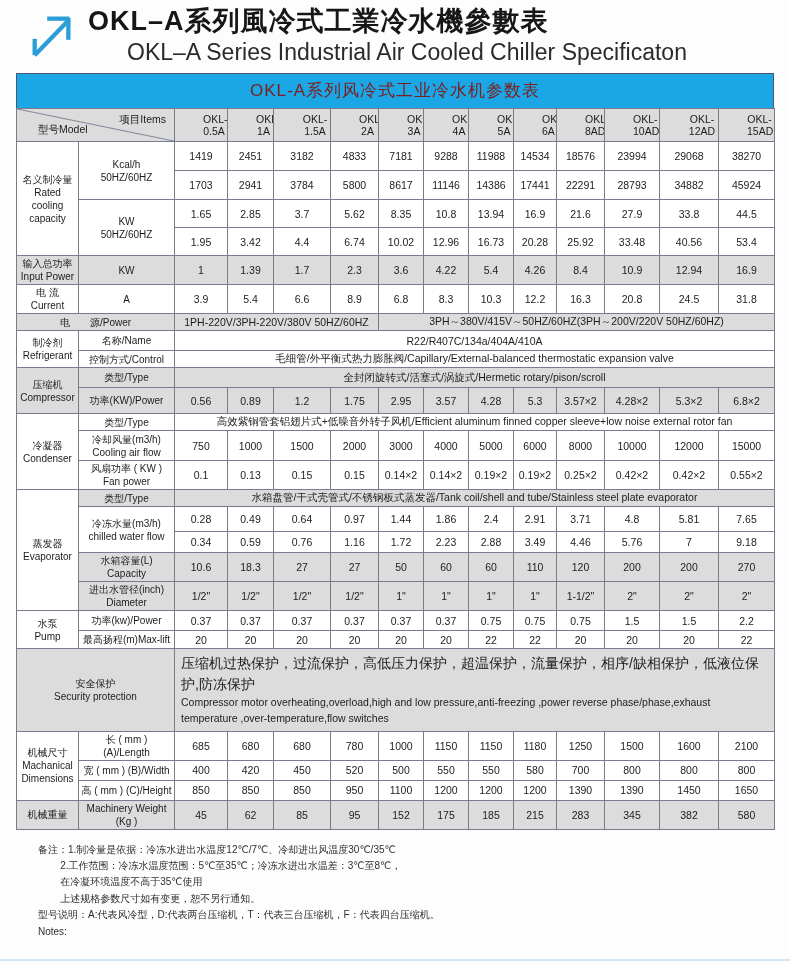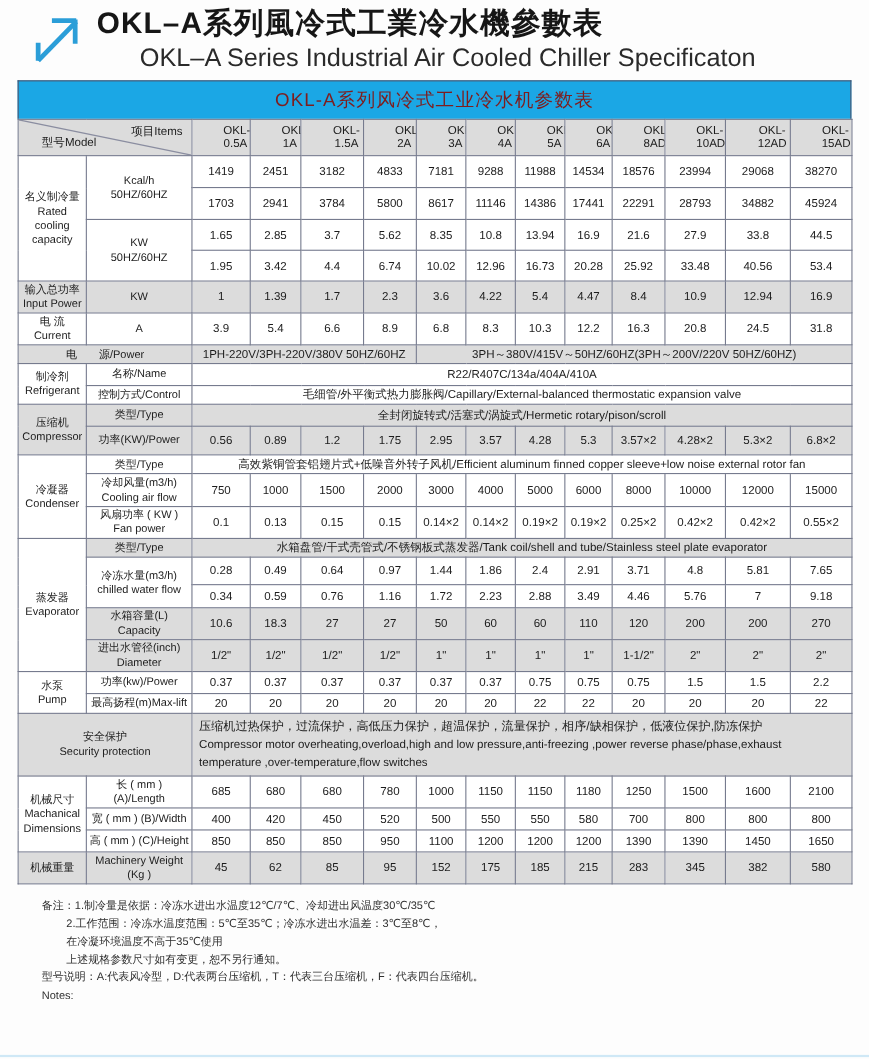--- a/index.html
+++ b/index.html
@@ -26,21 +26,21 @@
   table { border:1.5px solid #4d5670; }
   tr.g td, tr.g th { background:#dcdcdc; }
   tr.w td { background:#ffffff; }
   td.wbg { background:#ffffff !important; }
   thead th { background:#d4d4d4;padding-left:28px; }
   .cat, .item { white-space:pre-line; line-height:1.3; font-size:10px; }
   .h16{height:17px}.h18{height:18px}.h20{height:20px}.h21{height:21px}.h22{height:16px}
   .h25{height:25px}.h26{height:26px}.h27{height:27px}.h28{height:28px}.h29{height:29px}
   .h30{height:30px}.hhdr{height:30px}
   .sec { text-align:left; padding:4px 6px; line-height:1.5; }
-  .sec .cnline { font-size:11px; }
+  .sec .cnline { font-size:14px; }
   .sec .enline { font-size:10.5px; }
 
   
   th.diag { position:relative; padding:16px; }
   th.diag svg.dline { position:absolute; left:0; top:0; width:100%; height:100%; }
   .diag-items { position:absolute; top:4px; right:8px; font-size:10.5px; font-weight:400; }
   .diag-model { position:absolute; bottom:4px; left:5px; font-size:10.5px; font-weight:400;margin-left:16px; }
 
   
   .notes { margin:12px 16px 0 38px; }
@@ -179,21 +179,21 @@
         <td class="cat">输入总功率
 Input Power</td>
         <td class="item">KW</td>
       <td>1</td>
           <td>1.39</td>
           <td>1.7</td>
           <td>2.3</td>
           <td>3.6</td>
           <td>4.22</td>
           <td>5.4</td>
-          <td>4.47</td>
+          <td>4.26</td>
           <td>8.4</td>
           <td>10.9</td>
           <td>12.94</td>
           <td>16.9</td>
         </tr>
       <tr class="w h29">
         <td class="cat">电 流
 Current</td>
         <td class="item">A</td>
       <td>3.9</td>

